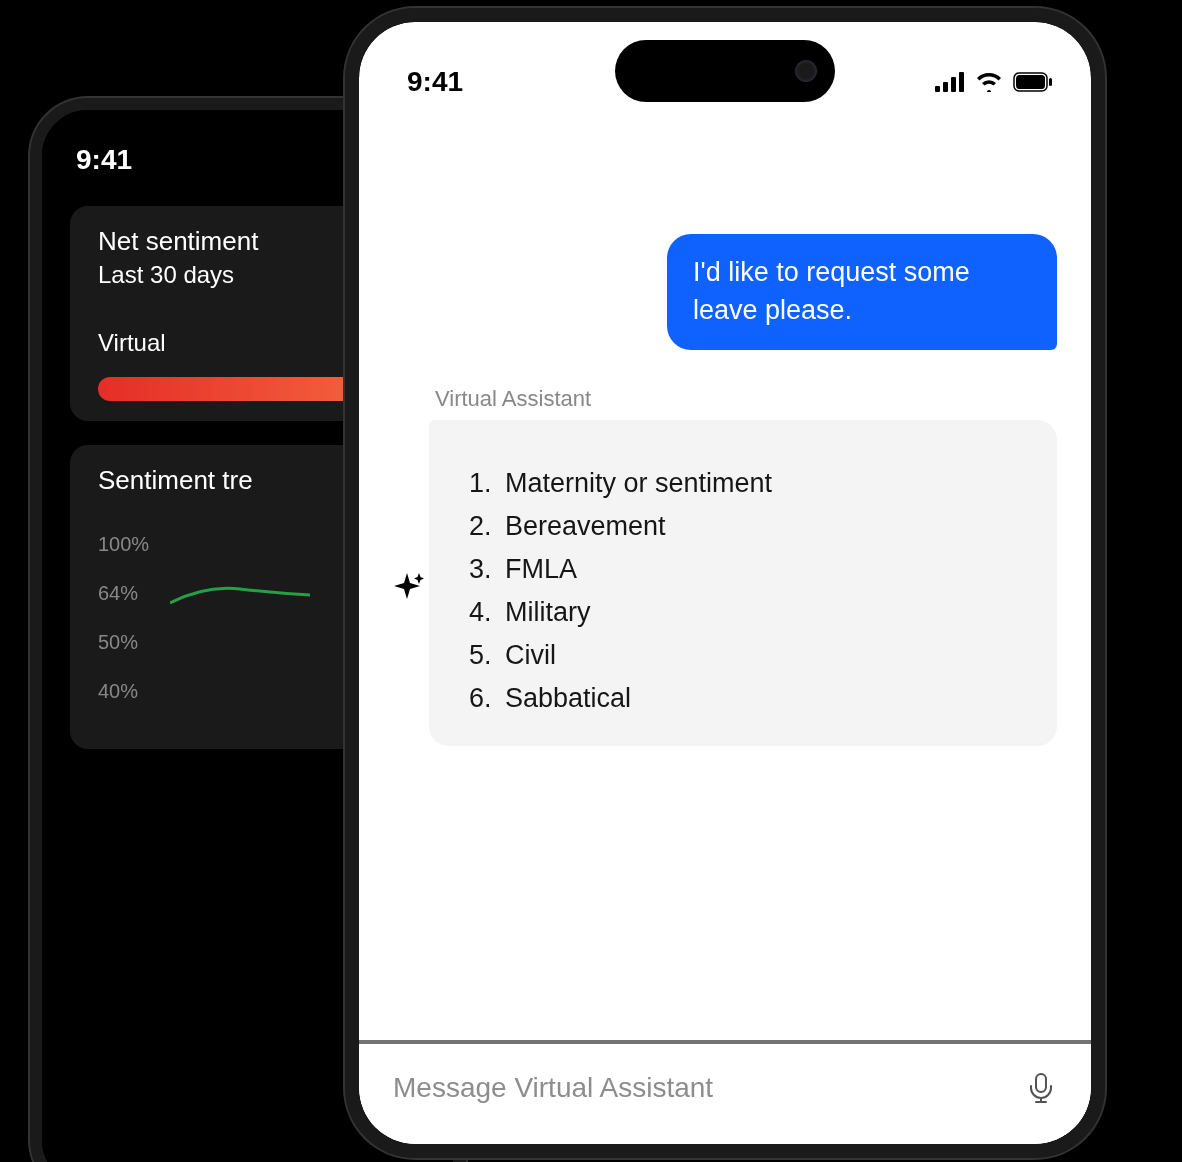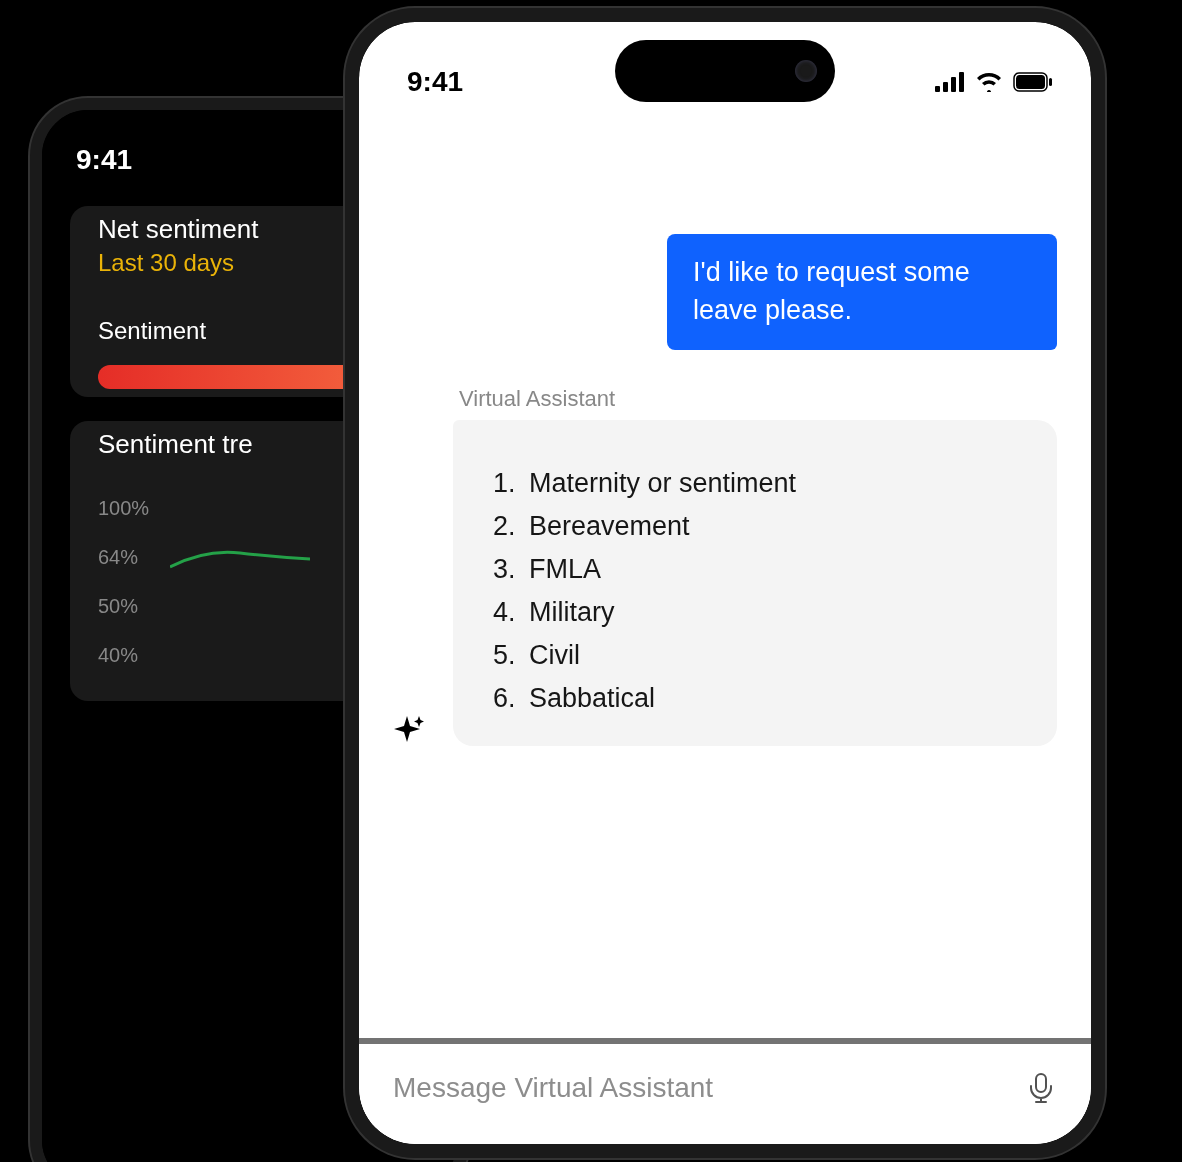--- a/index.html
+++ b/index.html
@@ -38,31 +38,31 @@
       padding: 14px 6px 30px;
     }
     .status-time-dark {
       color: #fff;
       font-size: 28px;
       font-weight: 600;
     }
     .card-dark {
       background: #1a1a1a;
       border-radius: 18px;
-      padding: 8px 28px;
+      padding: 20px 28px;
       margin-bottom: 24px;
     }
     .card-title {
       color: #fff;
       font-size: 26px;
       font-weight: 500;
       margin-bottom: 4px;
     }
     .card-subtitle {
-      color: #eab308;
+      color: #ffffff;
       font-size: 24px;
     }
     .positive-label {
       color: #fff;
       font-size: 24px;
       margin-top: 40px;
       margin-bottom: 20px;
     }
     .gradient-bar {
       height: 24px;
@@ -162,28 +162,28 @@
       padding: 120px 34px 0;
     }
     .user-bubble {
       margin-left: auto;
       max-width: 390px;
       background: #0f62fe;
       color: #fff;
       font-size: 27px;
       line-height: 1.4;
       padding: 20px 26px;
-      border-radius: 8px;
+      border-radius: 24px;
       border-bottom-right-radius: 6px;
       margin-bottom: 36px;
     }
     .assistant-block {
       display: flex;
-      gap: 28px;
-      align-items: flex-end;
+      gap: 4px;
+      align-items: center;
     }
     .sparkle-icon {
       width: 32px;
       height: 32px;
       margin-top: 42px;
       flex-shrink: 0;
     }
     .assistant-content {
       flex: 1;
     }
@@ -212,21 +212,21 @@
       display: flex;
     }
     .leave-num {
       width: 36px;
     }
     .input-bar {
       position: absolute;
       bottom: 0;
       left: 0;
       right: 0;
-      border-top: 6px solid #737373;
+      border-top: 4px solid #737373;
       padding: 28px 34px 40px;
       display: flex;
       align-items: flex-start;
       justify-content: space-between;
       background: #fff;
     }
     .input-placeholder {
       color: #8d8d8d;
       font-size: 28px;
     }
@@ -240,21 +240,21 @@
 
 <div class="phone-back">
   <div class="phone-back-inner">
     <div class="status-bar-dark">
       <span class="status-time-dark">9:41</span>
     </div>
 
     <div class="card-dark">
       <div class="card-title">Net sentiment</div>
       <div class="card-subtitle">Last 30 days</div>
-      <div class="positive-label">Sentiment</div>
+      <div class="positive-label">Virtual</div>
       <div class="gradient-bar"></div>
     </div>
 
     <div class="card-dark">
       <div class="trend-title">Sentiment tre</div>
       <div class="chart-area">
         <div class="y-axis-row">
             <span class="y-axis-label">100%</span>
           </div>
         <div class="y-axis-row">

